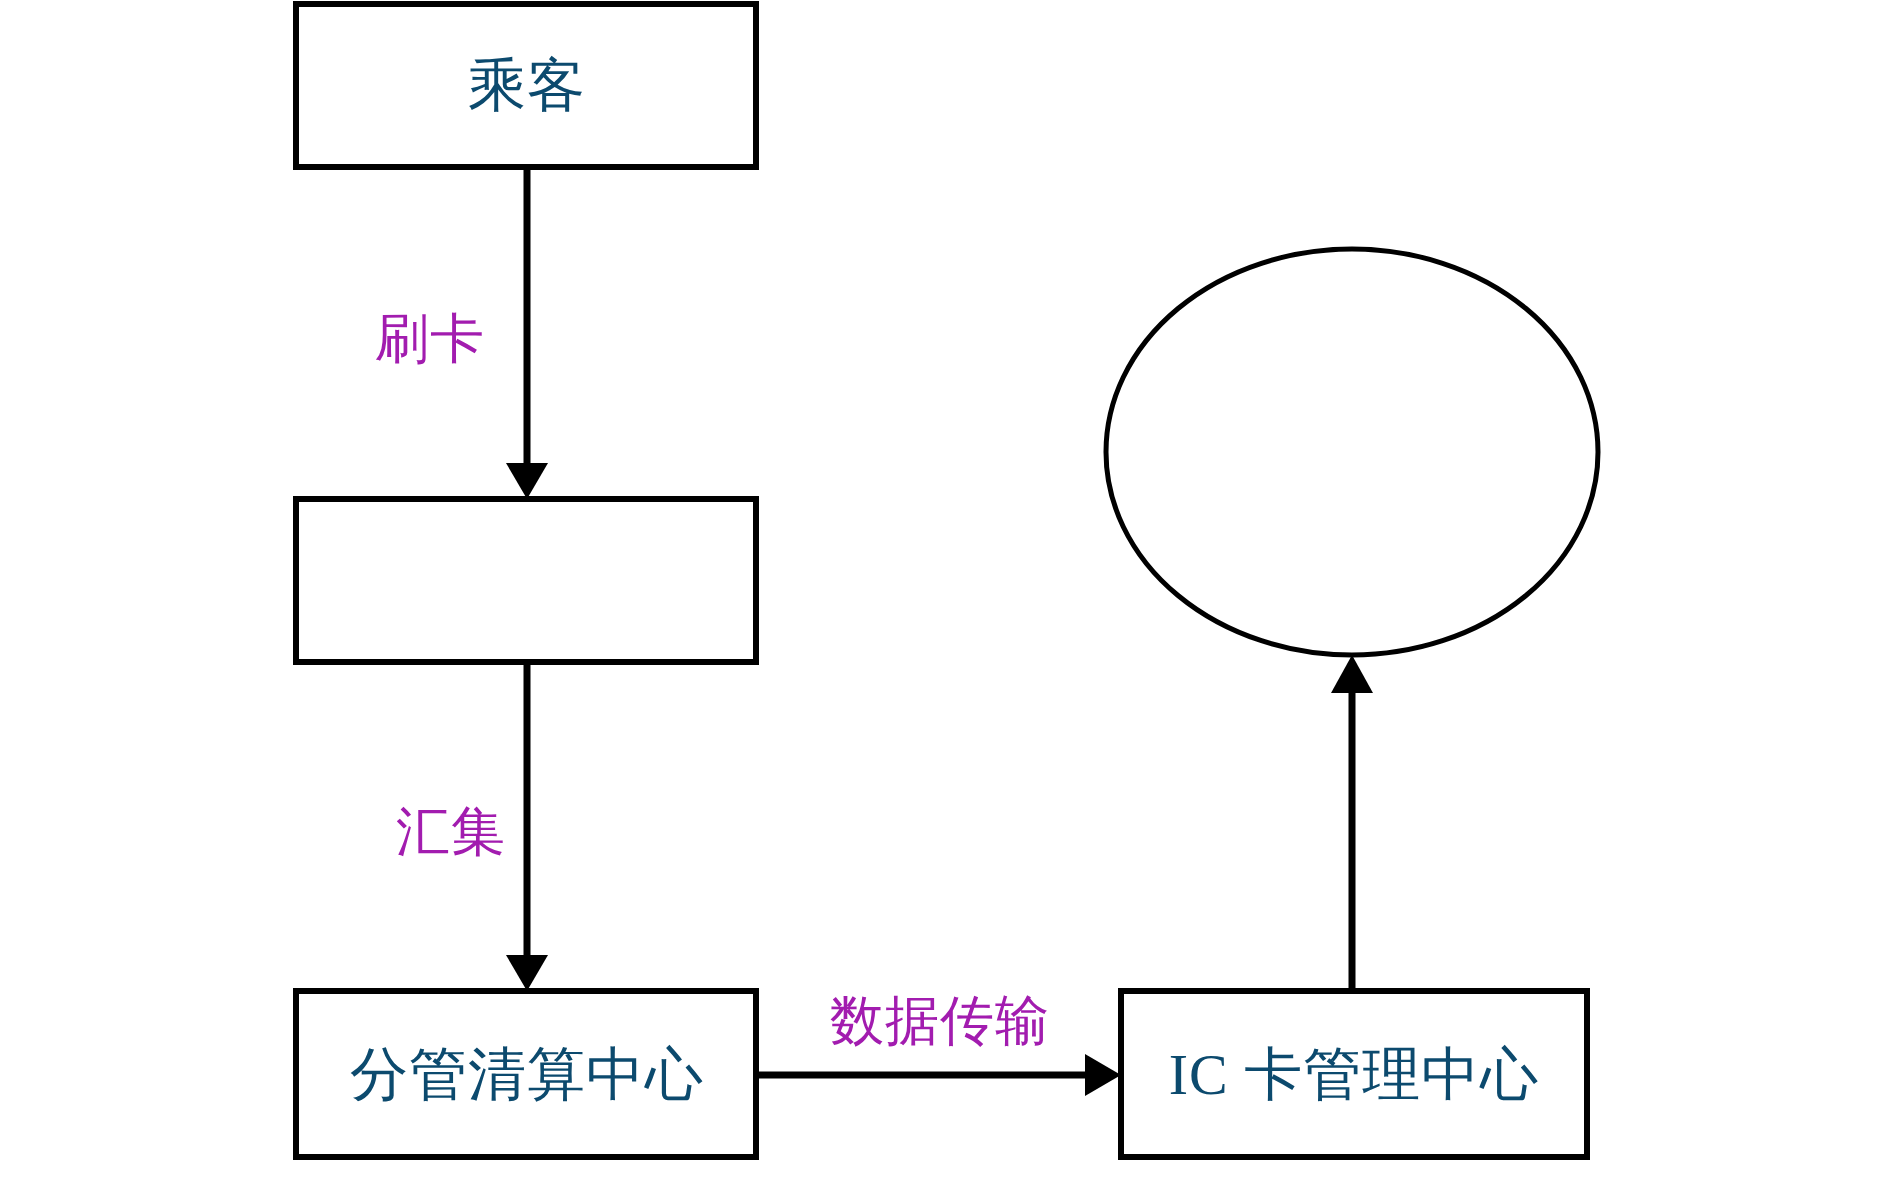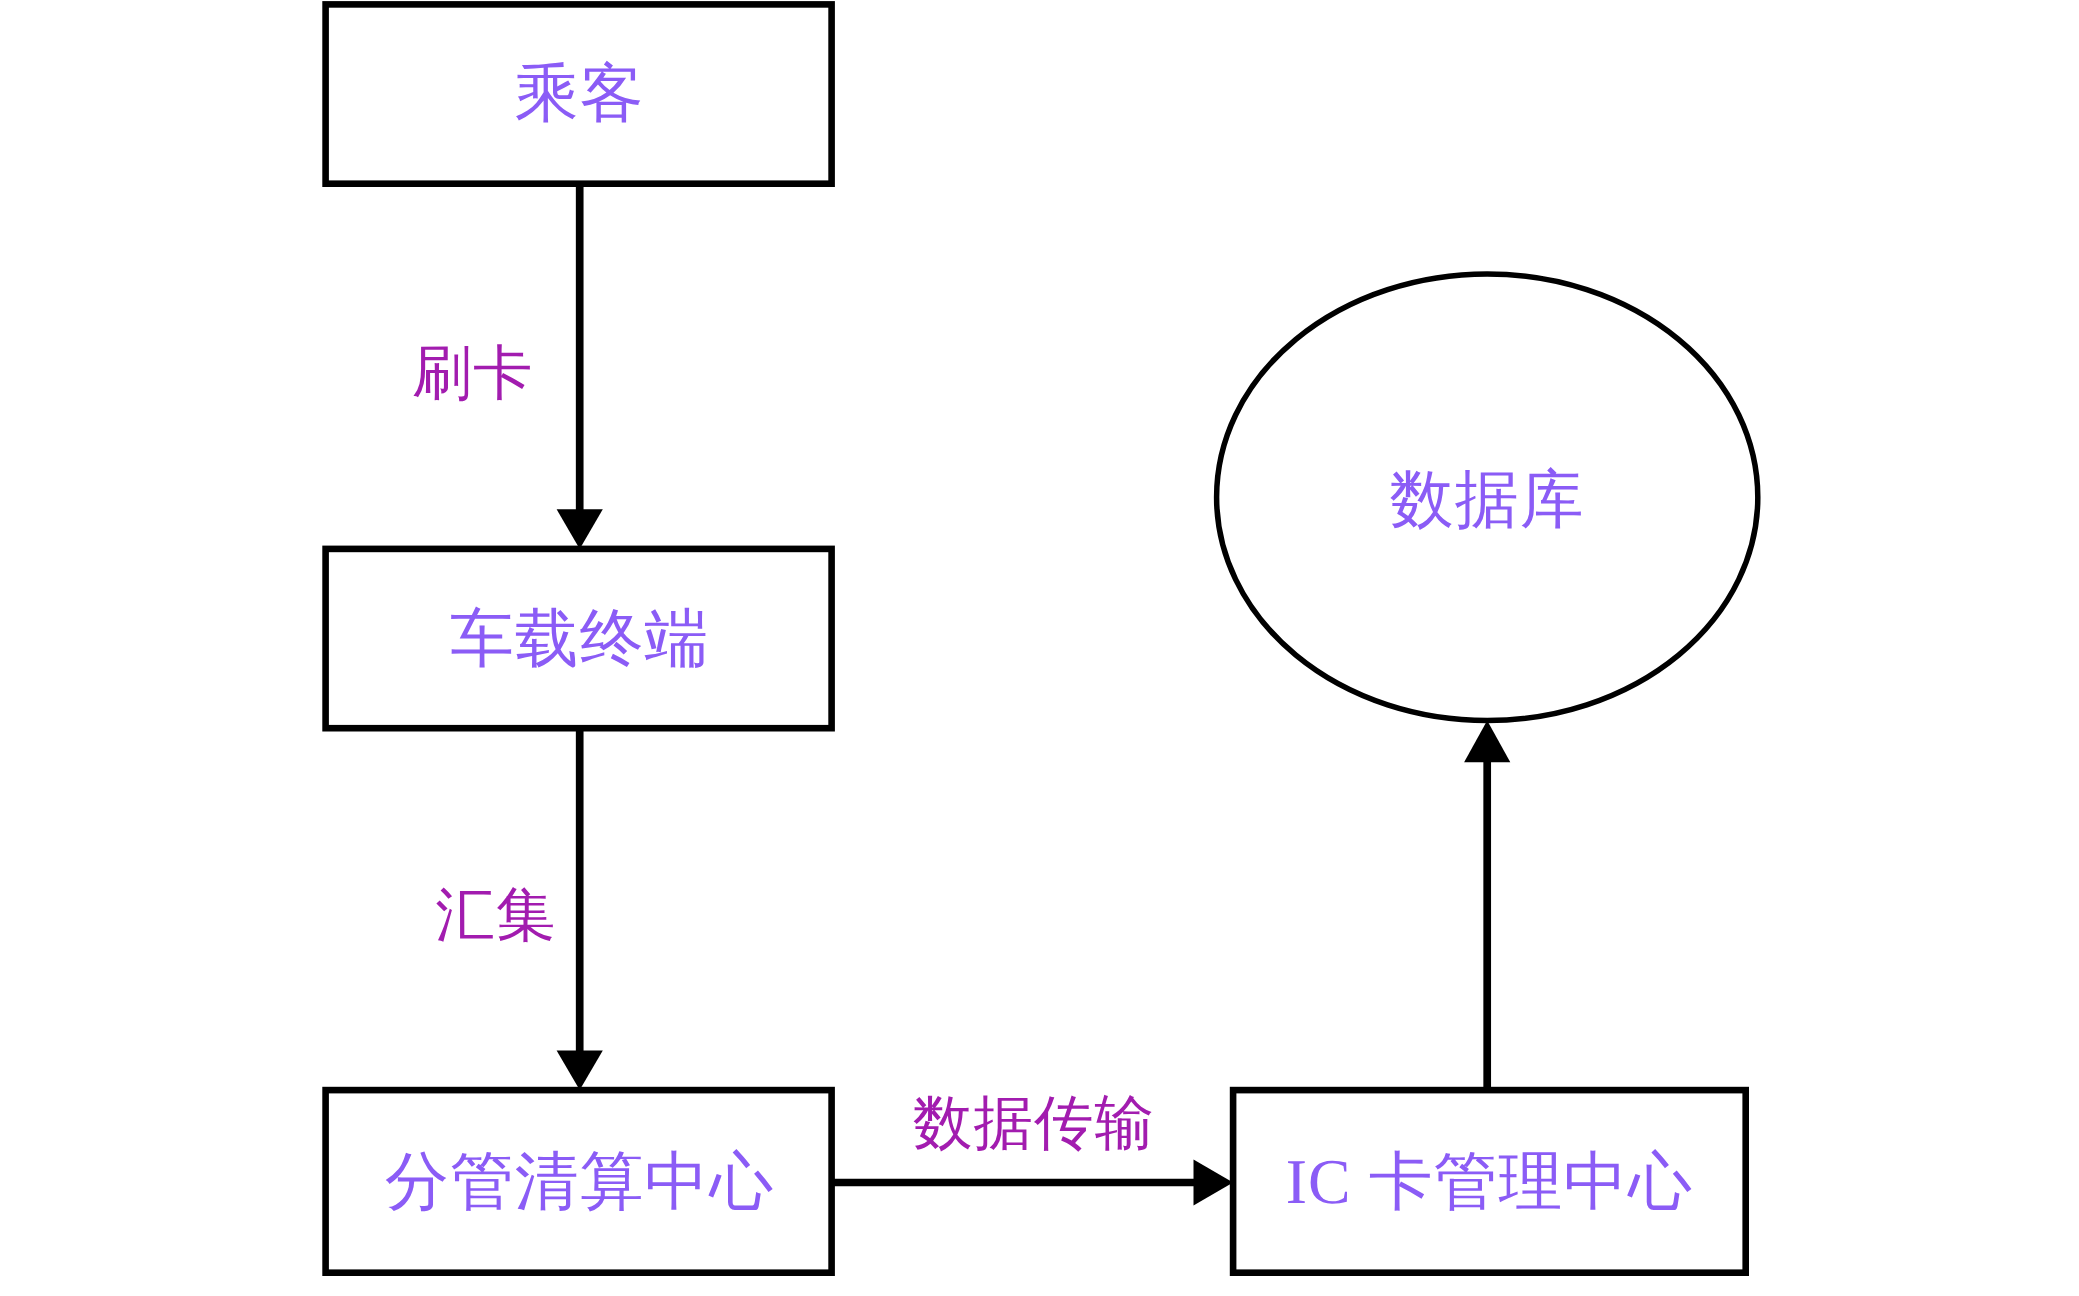--- a/index.html
+++ b/index.html
@@ -38,21 +38,21 @@
     stroke: #000000;
     stroke-width: 7;
     fill: none;
   }
   .arrow-head {
     fill: #000000;
     stroke: none;
   }
   .node-label {
     position: absolute;
-    color: #8b5cf6;
+    color: #0c4a6e;
     font-family: "Liberation Serif", "DejaVu Serif", serif;
     font-size: 58px;
     line-height: 1.05;
     text-align: center;
     white-space: nowrap;
     letter-spacing: 1px;
     transform: translate(-50%, -50%);
   }
   .edge-label {
     position: absolute;
@@ -91,27 +91,25 @@
 
     <line class="flow-line" x1="756" y1="1075" x2="1088" y2="1075"></line>
     <polygon class="arrow-head" points="1085,1054 1085,1096 1121,1075"></polygon>
 
     <line class="flow-line" x1="1352" y1="991" x2="1352" y2="690"></line>
     <polygon class="arrow-head" points="1331,693 1373,693 1352,655"></polygon>
   </svg>
 
   <div class="node-label" style="left:527px; top:86px;">乘客</div>
 
-  <div class="node-label" style="left:527px; top:581px;">车载终端</div>
 
   <div class="node-label" style="left:1354px; top:1075px;">IC 卡管理中心</div>
 
   <div class="node-label" style="left:527px; top:1075px;">分管清算中心</div>
 
-  <div class="node-label" style="left:1352px; top:455px;">数据库</div>
 
   <div class="edge-label" style="left:430px; top:340px;">刷卡</div>
 
   <div class="edge-label" style="left:430px; top:833px;margin-left:21px;">汇集</div>
 
   <div class="edge-label" style="left:940px; top:1022px;">数据传输</div>
 
 
 </div>
 

